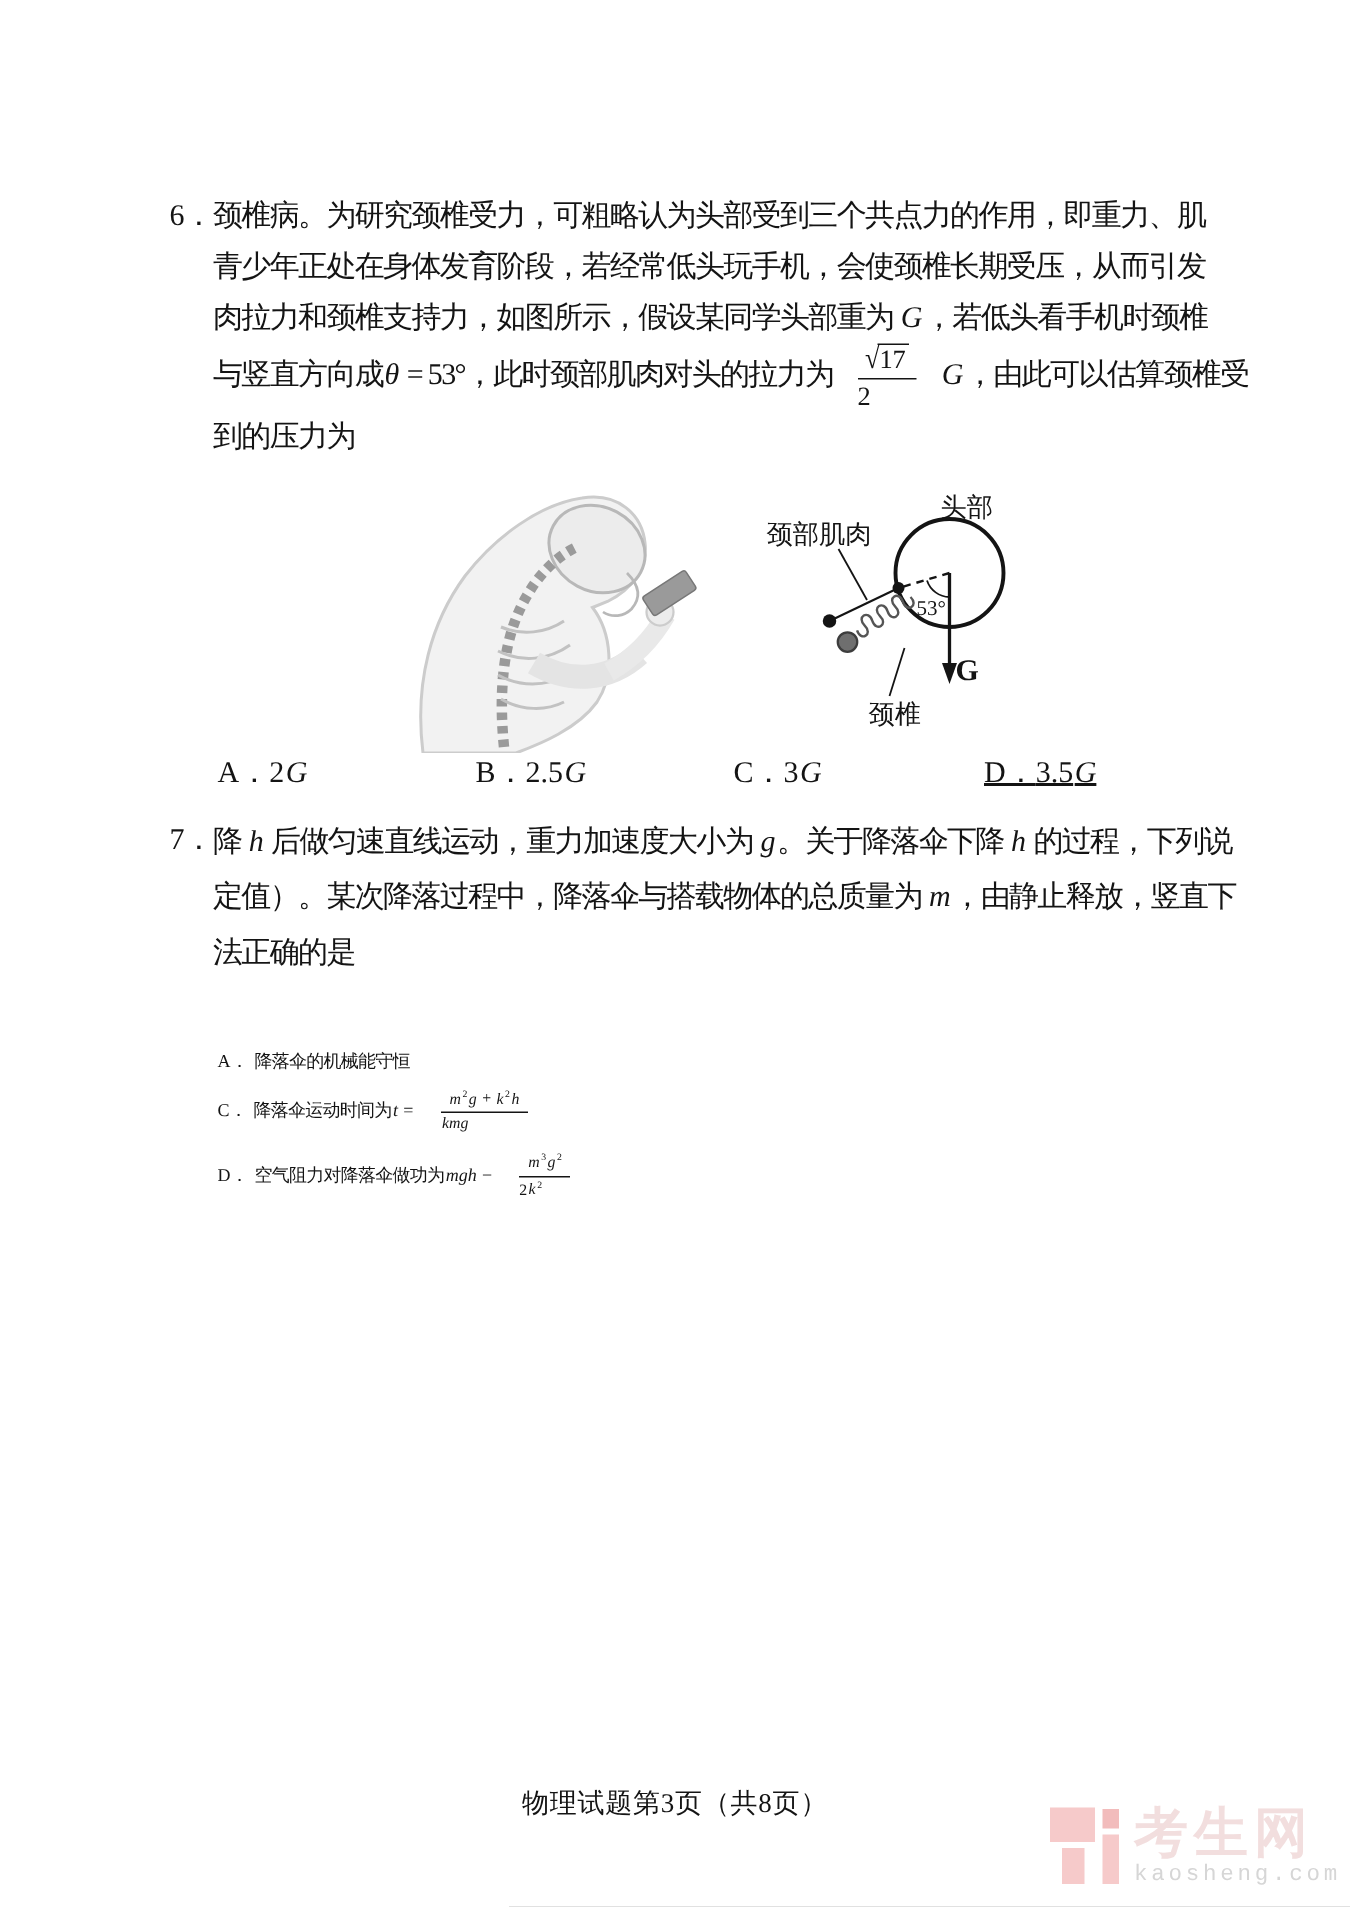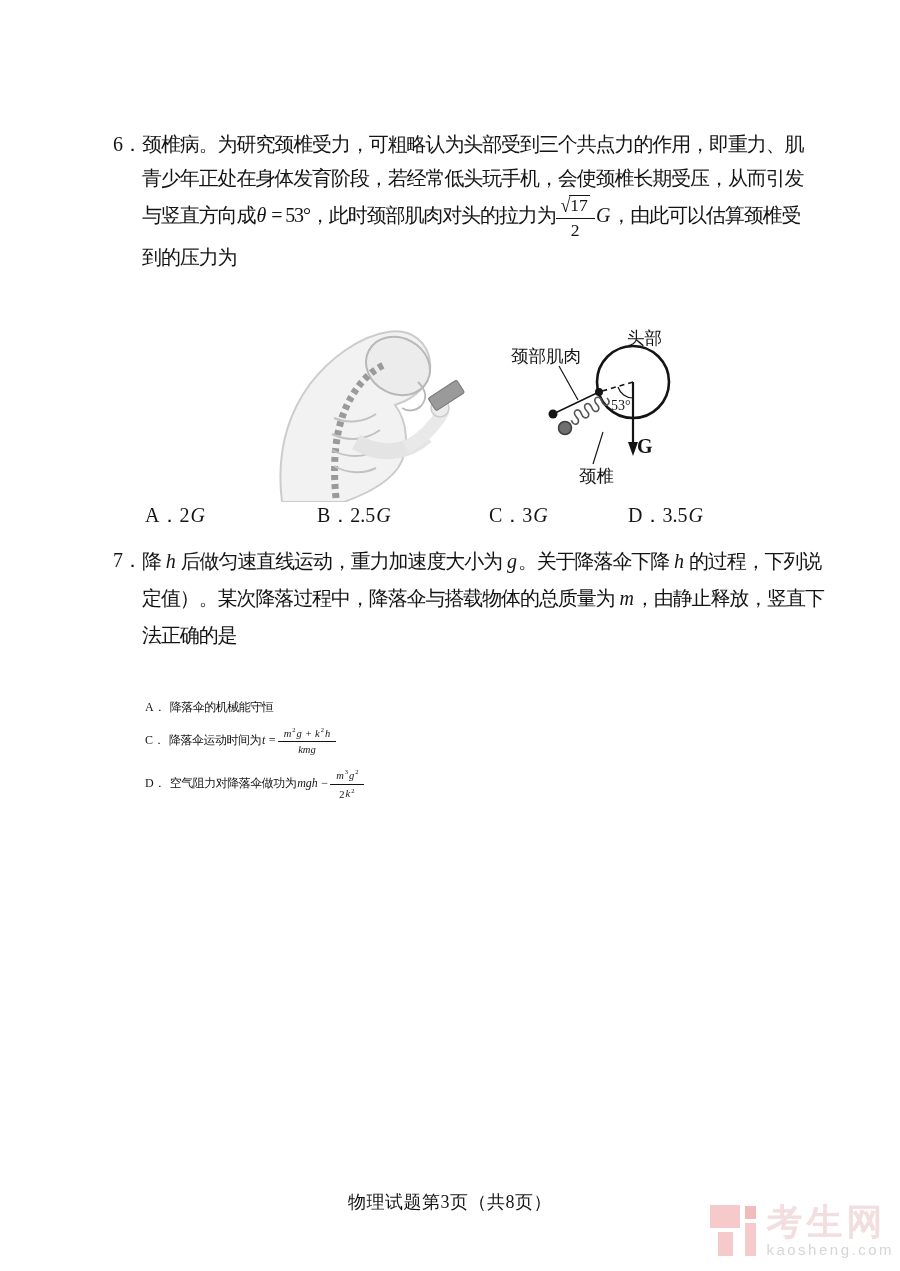--- a/index.html
+++ b/index.html
@@ -7,30 +7,30 @@
   .page { position:relative; width:900px; height:1271px; background:#ffffff; color:#141414; overflow:hidden; margin:0 auto; }
 
   .qnum { position:absolute; left:113px; font-size:20px; line-height:34px; letter-spacing:-0.5px; }
   .qlines { position:absolute; left:142px; width:680px; font-size:20px; letter-spacing:-1.1px; }
   .qlines .line { min-height:34px; line-height:34px; white-space:nowrap; }
   .q7lines .line { min-height:37px; line-height:37px; }
 
   .mi { font-style:italic; letter-spacing:0; padding:0 1px; }
   sup { font-size:0.62em; vertical-align:super; letter-spacing:0; }
 
-  .frac { display:inline-block; vertical-align:middle; text-align:center; margin:0 0; font-size:0.88em; line-height:1.12; letter-spacing:0; }
+  .frac { display:inline-block; vertical-align:middle; margin:0 16px; font-size:0.88em; line-height:1.12; letter-spacing:0; }
   .frac .num { display:block; padding:0 5px 2px; border-bottom:1.5px solid #141414; }
   .frac .den { display:block; padding-top:2px; }
   .sqrt .rad { display:inline-block; transform:scaleY(1.12); margin-right:-1px; }
   .sqrt .rv  { display:inline-block; border-top:1.5px solid #141414; padding:0 2px 0 1px; }
 
   .optrow6 { position:absolute; top:502px; left:0; width:900px; font-size:20px; line-height:26px; }
   .optrow6 .opt { position:absolute; white-space:nowrap; }
   .optrow6 .optA { left:145px; } .optrow6 .optB { left:317px;text-align:right; }
-  .optrow6 .optC { left:489px; } .optrow6 .optD { left:628px; }
+  .optrow6 .optC { left:489px; } .optrow6 .optD { left:656px;text-decoration:underline; }
   .optrow6 .letter { letter-spacing:0; }
 
   .opts7 { position:absolute; left:145px; top:694px; width:640px; font-size:12px; }
   .opts7 .opt7 { line-height:26px; white-space:nowrap; letter-spacing:-0.5px; }
   .opts7 .opt7 .letter { margin-right:4px; letter-spacing:0; }
   .opts7 .opt7-B { margin-top:22px; }
   .opts7 .opt7-C { margin-top:6px; }
   .opts7 .opt7-D { margin-top:12px; }
 
   .figure { position:absolute; left:0; top:318px; width:900px; height:184px; }
@@ -42,31 +42,32 @@
 
   .watermark { position:absolute; left:712px; top:1203px; width:182px; height:60px; display:flex; align-items:flex-start;justify-content:flex-end; }
   .wm-logo { position:relative; width:48px; height:58px; flex:none; }
   .wm-logo .b { position:absolute; }
   .wm-logo .b1 { left:0;  top:2px;  width:30px; height:23px; }
   .wm-logo .b2 { left:35px; top:3px;  width:11px; height:13px; }
   .wm-logo .b3 { left:35px; top:20px; width:11px; height:33px; }
   .wm-logo .b4 { left:8px; top:29px; width:15px; height:24px; }
   .wm-text { margin-left:8px; }
   .wm-brand { font-size:36px; font-weight:bold; line-height:38px; letter-spacing:4px; white-space:nowrap; }
-  .wm-domain { font-size:15px; letter-spacing:2.5px; line-height:18px; font-family:Liberation Sans, sans-serif; }
+  .wm-domain { font-size:15px; letter-spacing:2.5px; line-height:18px; font-family:Liberation Mono, monospace; }
 </style>
 </head>
 <body>
 
 <div class="page">
 
   <span class="qnum" style="top:127px">6．</span>
   <div class="qlines" style="top:127px">
       <div class="line"><span>颈椎病。为研究颈椎受力，可粗略认为头部受到三个共点力的作用，即重力、肌</span></div>
       <div class="line"><span>青少年正处在身体发育阶段，若经常低头玩手机，会使颈椎长期受压，从而引发</span></div>
+      <div class="line"><span>肉拉力和颈椎支持力，如图所示，假设某同学头部重为 </span><span class="mi">G</span><span>，若低头看手机时颈椎</span></div>
       <div class="line"><span>与竖直方向成</span><span class="mi">θ</span><span> = 53°，此时颈部肌肉对头的拉力为</span><span class="frac"><span class="num"><span class="sqrt"><span class="rad">√</span><span class="rv">17</span></span></span><span class="den"><span>2</span></span></span><span class="mi">G</span><span>，由此可以估算颈椎受</span></div>
       <div class="line"><span>到的压力为</span></div>
     </div>
 
   <div class="figure">
 
     <svg class="person-svg" width="232" height="184" viewBox="0 0 232 184">
       <path d="M34,184 C28,136 40,96 62,66 C82,40 112,18 140,14 C164,10 180,25 182,44 C184,61 173,75 157,83 L147,87 C160,104 162,132 150,150 C137,168 112,178 96,184 Z" fill="#f2f2f2" stroke="#cccccc" stroke-width="2"></path>
       <ellipse cx="150" cy="48" rx="33" ry="28" transform="rotate(28 150 48)" fill="#ececec" stroke="#b8b8b8" stroke-width="2"></ellipse>
       <path d="M170,64 C178,72 180,80 173,88 C168,93 160,94 154,90" fill="none" stroke="#b8b8b8" stroke-width="1.8"></path>

